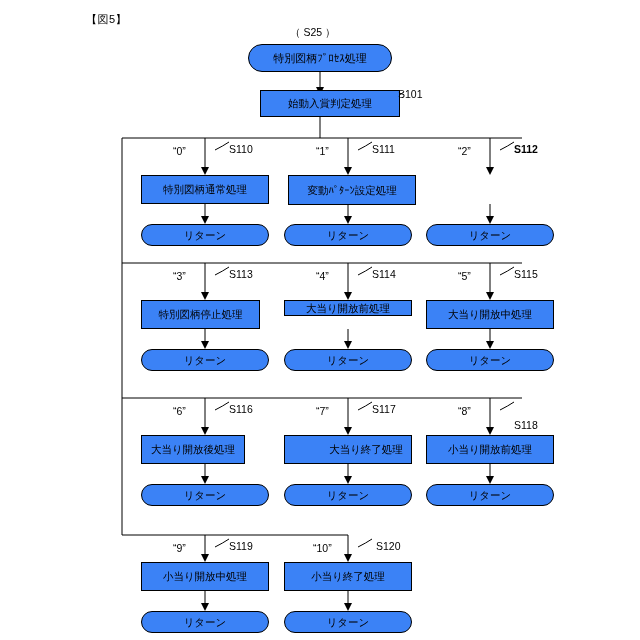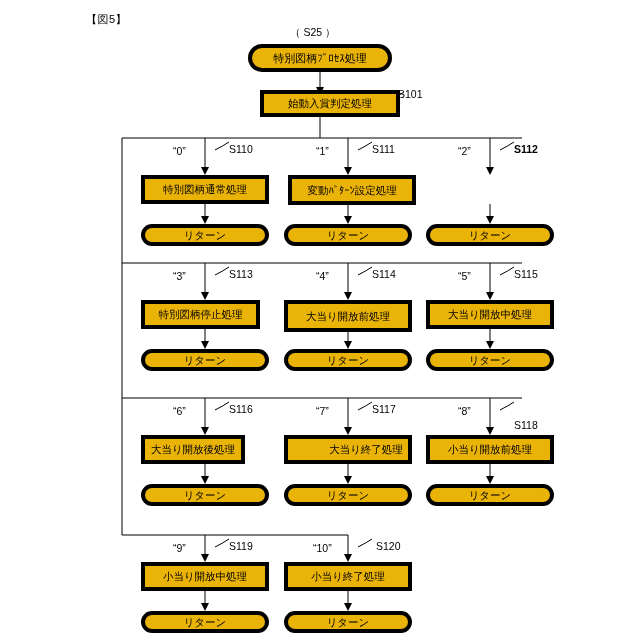--- a/index.html
+++ b/index.html
@@ -32,22 +32,22 @@
   svg.lines {
     position: absolute;
     left: 0; top: 0;
     width: 640px;
     height: 640px;
     pointer-events: none;
   }
   .node {
     position: absolute;
     box-sizing: border-box;
-    border: 4px solid #000000;
-    background: #eab308;
+    border: 1px solid #000000;
+    background: #3b82f6;
     display: flex;
     align-items: center;
     justify-content: center;
     text-align: center;
     font-size: 10.5px;
     line-height: 1.15;
     white-space: nowrap;
   }
   .node.stadium {
     border-radius: 999px;
@@ -182,21 +182,21 @@
   <div class="step" style="left:514px; top:143px;font-weight:bold;">S112</div>
   <div class="node stadium" style="left:426px; top:224px; width:128px; height:22px;">リターン</div>
 
   <div class="tag" style="left:173px; top:270px;">“3”</div>
   <div class="step" style="left:229px; top:268px;">S113</div>
   <div class="node" style="left:141px; top:300px; width:119px; height:29px;">特別図柄停止処理</div>
   <div class="node stadium" style="left:141px; top:349px; width:128px; height:22px;">リターン</div>
 
   <div class="tag" style="left:316px; top:270px;">“4”</div>
   <div class="step" style="left:372px; top:268px;">S114</div>
-  <div class="node" style="left:284px; top:300px; width:128px; height:32px;">大当り開放前処理</div>
+  <div class="node" style="left:284px; top:300px; width:128px; height:16px;">大当り開放前処理</div>
   <div class="node stadium" style="left:284px; top:349px; width:128px; height:22px;">リターン</div>
 
   <div class="tag" style="left:458px; top:270px;">“5”</div>
   <div class="step" style="left:514px; top:268px;">S115</div>
   <div class="node" style="left:426px; top:300px; width:128px; height:29px;">大当り開放中処理</div>
   <div class="node stadium" style="left:426px; top:349px; width:128px; height:22px;">リターン</div>
 
   <div class="tag" style="left:173px; top:405px;">“6”</div>
   <div class="step" style="left:229px; top:403px;">S116</div>
   <div class="node" style="left:141px; top:435px; width:104px; height:29px;">大当り開放後処理</div>

